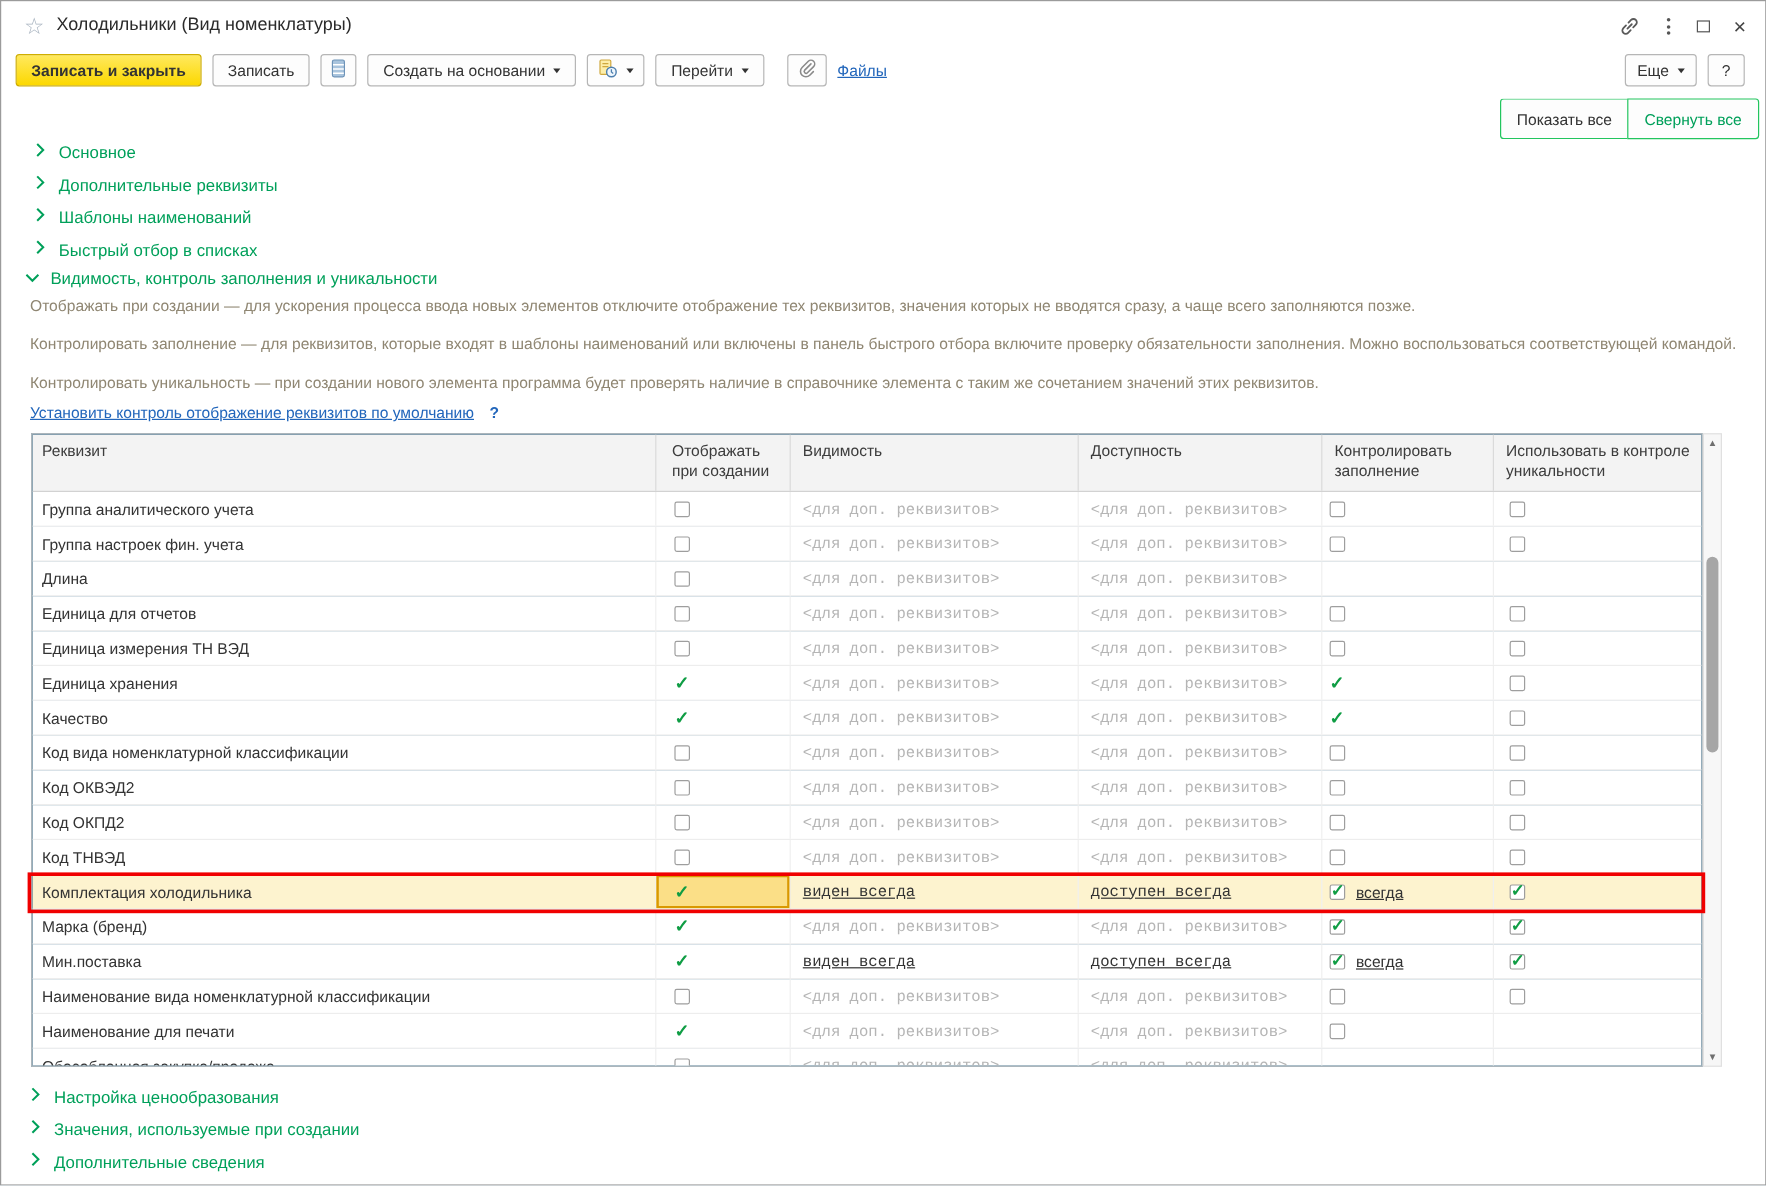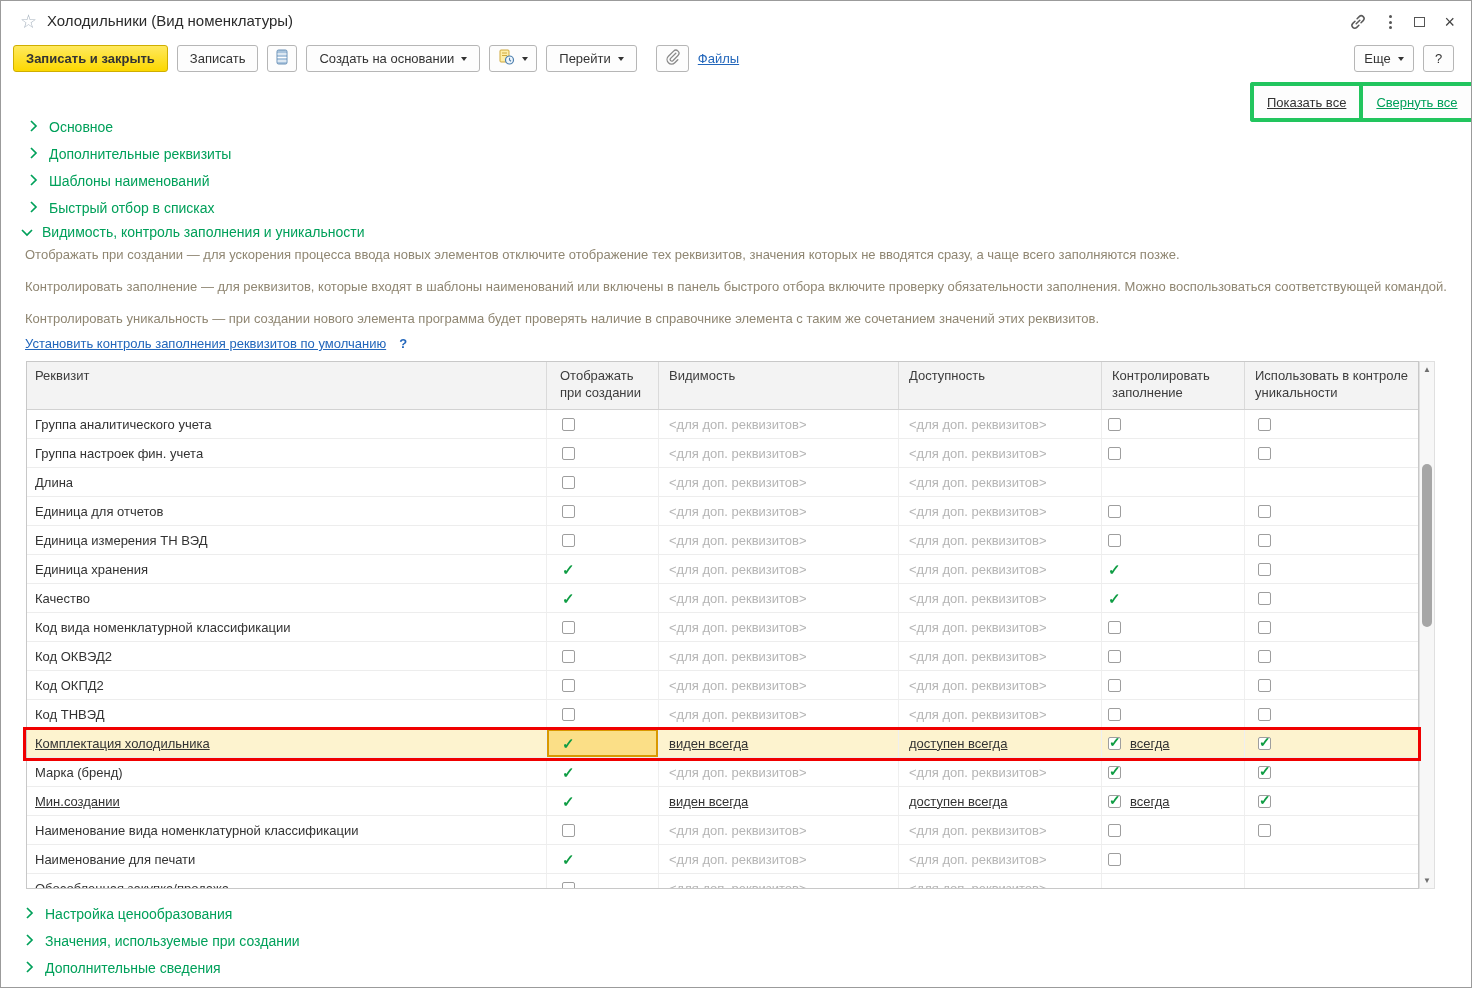--- a/index.html
+++ b/index.html
@@ -27,22 +27,22 @@
   }
   .btn-primary { background:linear-gradient(#ffe95e,#fcd800); border-color:#cfae00; font-weight:600; }
   .icon-btn { padding:0 8px; }
   .caret { width:0; height:0; border-left:3.5px solid transparent; border-right:3.5px solid transparent; border-top:4px solid #333; display:inline-block; }
   .toolbar-link, .blue-link { color:#2266bb; text-decoration:underline; font-size:13px; cursor:pointer; }
   .btn-more { position:absolute; left:1353px; top:44px; width:60px; justify-content:center; }
   .btn-help { position:absolute; left:1422px; top:44px; width:31px; justify-content:center; }
   
   .seg { position:absolute; top:81px; left:1249px; display:flex; height:24px; }
   .seg .sbtn {
-    background:#fdfdfd; border:4px solid #22c55e; font-size:13px; color:#333;
-    display:inline-flex; align-items:center; padding:16px 13px; cursor:pointer; white-space:nowrap;text-decoration:underline;
+    background:#fdfdfd; border:1px solid #22c55e; font-size:13px; color:#333;
+    display:inline-flex; align-items:center; padding:16px 13px; cursor:pointer; white-space:nowrap;
   }
   .seg .sbtn:first-child { border-radius:3px 0 0 3px; border-right:none; }
   .seg .sbtn:last-child { border-radius:0 3px 3px 0; color:#00a05a; }
   
   .sections-top { position:absolute; left:28px; top:112px; }
   .sections-bottom { position:absolute; left:24px; top:899px; }
   .secrow { height:27px; display:flex; align-items:center; gap:11px; cursor:pointer; }
   .seclabel { font-size:14px; color:#00a05a; }
   .sec-expanded { position:absolute; left:20px; top:217px; height:27px; display:flex; align-items:center; gap:9px; cursor:pointer; }
   
@@ -55,30 +55,30 @@
   .thead { display:flex; height:48px; background:#f3f3f3; border-bottom:1px solid #d2d2d2; }
   .hcell { font-size:13px; color:#3c3c3c; line-height:1.28; padding:6px 6px 0 10px; border-right:1px solid #dadada; cursor:pointer; }
   .hcell:last-child { border-right:none; }
   .trow { display:flex; height:29px; border-bottom:1px solid #ededed; background:#fff; cursor:default; }
   .trow.hl { background:#fdf3cf; }
   .tcell { display:flex; align-items:center; border-right:1px solid #efefef; height:100%; font-size:13px; color:#333; overflow:hidden; white-space:nowrap; }
   .tcell:last-child { border-right:none; }
   .w1 { width:520px; } .w2 { width:112px; } .w3 { width:240px; } .w4 { width:203px; } .w5 { width:143px; } .w6 { flex:1; }
   .hcell.w1 { padding-left:8px; } .hcell.w2 { padding-left:13px; }
   .tcell.w1 { padding-left:8px; }  .tcell.w2 { padding-left:15px; }
-  .tcell.w3, .tcell.w4 { padding-left:10px; }
+  .tcell.w3, .tcell.w4 { padding-left:10px;font-family:Liberation Mono, monospace; }
   .tcell.w5 { padding-left:6px; gap:9px; }
   .tcell.w6 { padding-left:13px; }
   .focus-cell { background:#fbdf87; box-shadow:inset 0 0 0 2px #d99800; }
   .cb { width:13px; height:13px; border:1px solid #9e9e9e; border-radius:2px; background:#fff; position:relative; flex:none; cursor:pointer; }
   .cb .tick { position:absolute; left:0; top:-4px; font-size:14px; font-weight:bold; color:#0f9d44; }
   .bare-check { color:#0f9d44; font-weight:bold; font-size:15px; line-height:1; cursor:pointer; }
   .cell-link { color:#333; text-decoration:underline; cursor:pointer; }
   .ph { color:#b5b5b5; }
-  .u { text-decoration:underline; cursor:pointer; }
+  .u { cursor:pointer; }
   
   .vscroll { position:absolute; left:1418px; top:360px; width:16px; height:528px; background:#f7f7f7; border:1px solid #e0e0e0; }
   .varrow { position:absolute; left:0; width:14px; text-align:center; font-size:8px; color:#6f6f6f; cursor:pointer; }
   .vup { top:3px; } .vdn { bottom:3px; }
   .vthumb { position:absolute; left:2px; width:10px; top:102px; height:163px; background:#a6a6a6; border-radius:7px; cursor:pointer; }
   
   .annotation { position:absolute; left:22px; top:726px; width:1398px; height:34px; border:3px solid #f00000; z-index:20; pointer-events:none; }
 </style>
 </head>
 <body>
@@ -189,21 +189,21 @@
           <path d="M1 2 L6 7 L11 2"></path>
         </svg></span>
     <span class="seclabel">Видимость, контроль заполнения и уникальности</span>
   </div>
 
   <div class="para p0">Отображать при создании — для ускорения процесса ввода новых элементов отключите отображение тех реквизитов, значения которых не вводятся сразу, а чаще всего заполняются позже.</div>
   <div class="para p1">Контролировать заполнение — для реквизитов, которые входят в шаблоны наименований или включены в панель быстрого отбора включите проверку обязательности заполнения. Можно воспользоваться соответствующей командой.</div>
   <div class="para p2">Контролировать уникальность — при создании нового элемента программа будет проверять наличие в справочнике элемента с таким же сочетанием значений этих реквизитов.</div>
 
   <div class="linkrow">
-    <span class="blue-link">Установить контроль заполнения реквизитов по умолчанию</span>
+    <span class="blue-link">Установить контроль отображение реквизитов по умолчанию</span>
     <span class="q">?</span>
   </div>
 
   <div class="table">
     <div class="thead">
         <div class="hcell w1">Реквизит</div>
         <div class="hcell w2">Отображать при создании</div>
         <div class="hcell w3">Видимость</div>
         <div class="hcell w4">Доступность</div>
         <div class="hcell w5">Контролировать заполнение</div>
@@ -470,21 +470,21 @@
             </span>
           </div>
           <div class="tcell w6">
             <span class="cb">
               <span class="tick">✓</span>
             </span>
           </div>
         </div>
         <div class="trow">
           <div class="tcell w1">
-            <span class="u">Мин.создании</span>
+            <span class="u">Мин.поставка</span>
           </div>
           <div class="tcell w2">
             <span class="bare-check">✓</span>
           </div>
           <div class="tcell w3">
             <span class="cell-link">виден всегда</span>
           </div>
           <div class="tcell w4">
             <span class="cell-link">доступен всегда</span>
           </div>

